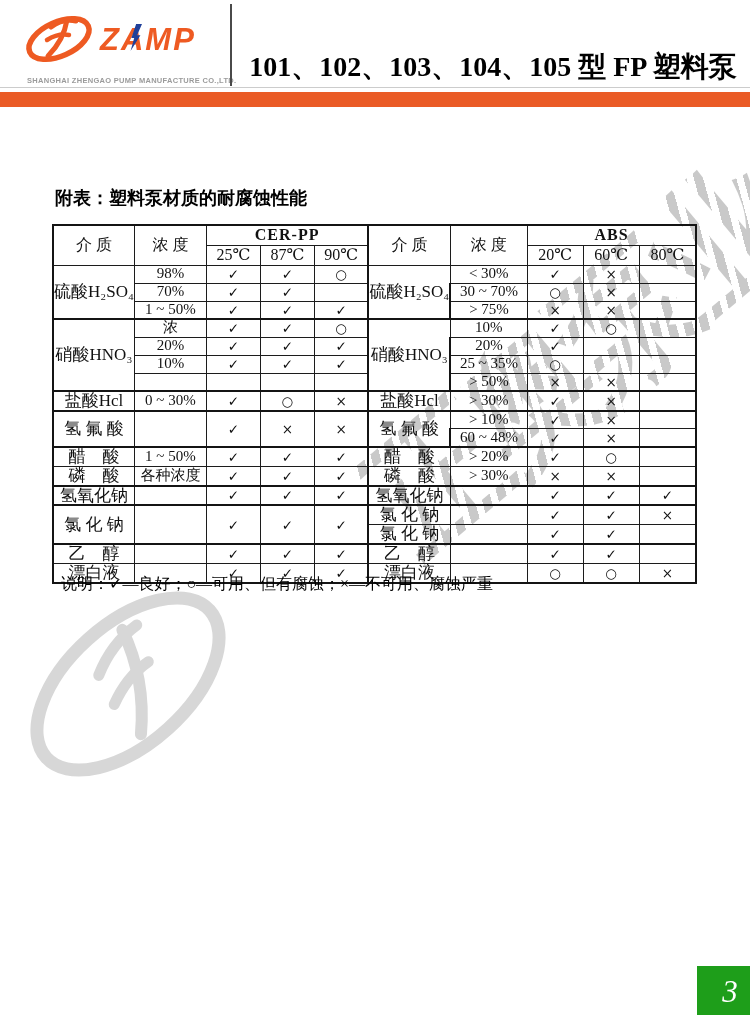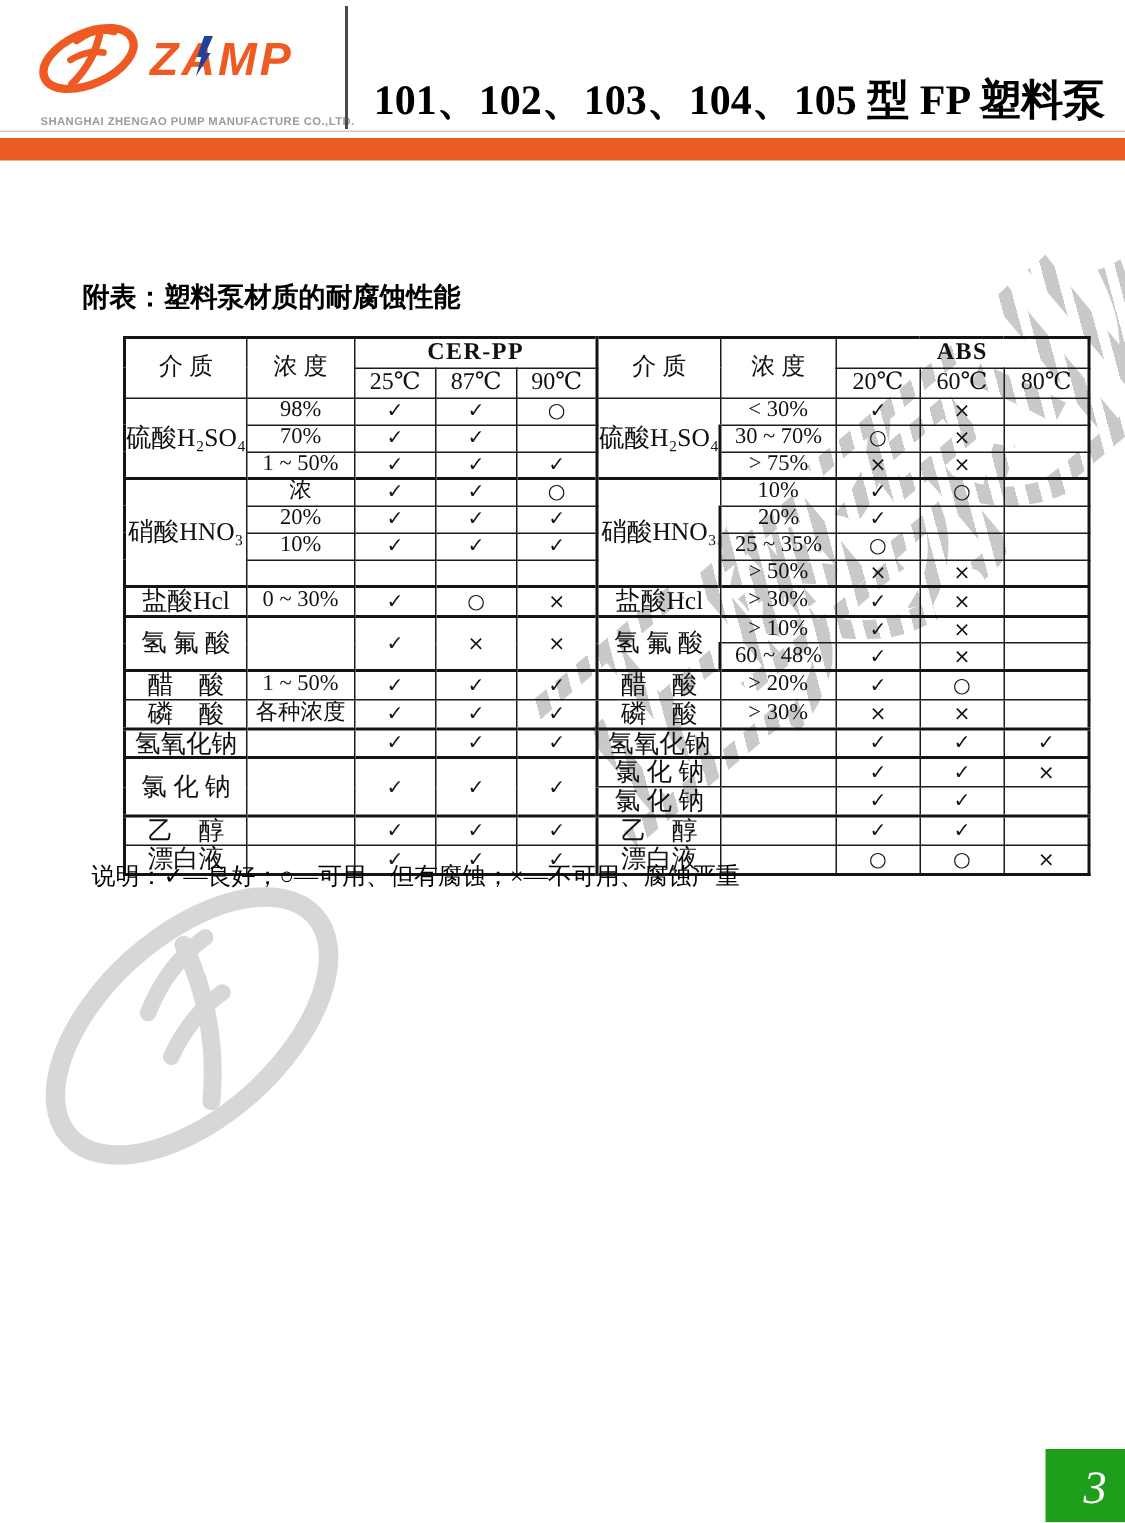--- a/index.html
+++ b/index.html
@@ -28,21 +28,21 @@
   @supports (-webkit-background-clip: text){
     .wm-text{background:repeating-linear-gradient(115deg,#c9c9c9 0 9px,rgba(255,255,255,0) 9px 16px);
              -webkit-background-clip:text;background-clip:text;color:transparent;}
   }
   .wm-logo{position:absolute;left:8px;top:562px;z-index:0;}
   
   .caption{position:absolute;left:55px;top:186px;font-family:"Liberation Sans", sans-serif;
            font-weight:bold;font-size:18px;color:#000000;z-index:2;}
   table.corr{position:absolute;left:52px;top:224px;border-collapse:collapse;table-layout:fixed;
              z-index:1;background:transparent;}
-  table.corr{border:2px solid #141414;margin-left:30px;}
+  table.corr{border:2px solid #141414;}
   table.corr th, table.corr td{border:1px solid #1c1c1c;padding:0;text-align:center;
              vertical-align:middle;font-size:15px;line-height:1.05;background:transparent;
              overflow:hidden;white-space:nowrap;}
   table.corr thead tr{height:20px;}
   table.corr tbody tr{height:18px;}
   table.corr th{font-weight:normal;font-size:16px;}
   table.corr th.mat{font-weight:bold;letter-spacing:1px;}
   table.corr td.med{font-size:17px;}
   table.corr td.sym{font-family:"DejaVu Sans", sans-serif;font-size:13.5px;}
   table.corr .rdiv{border-left:2px solid #141414;}

